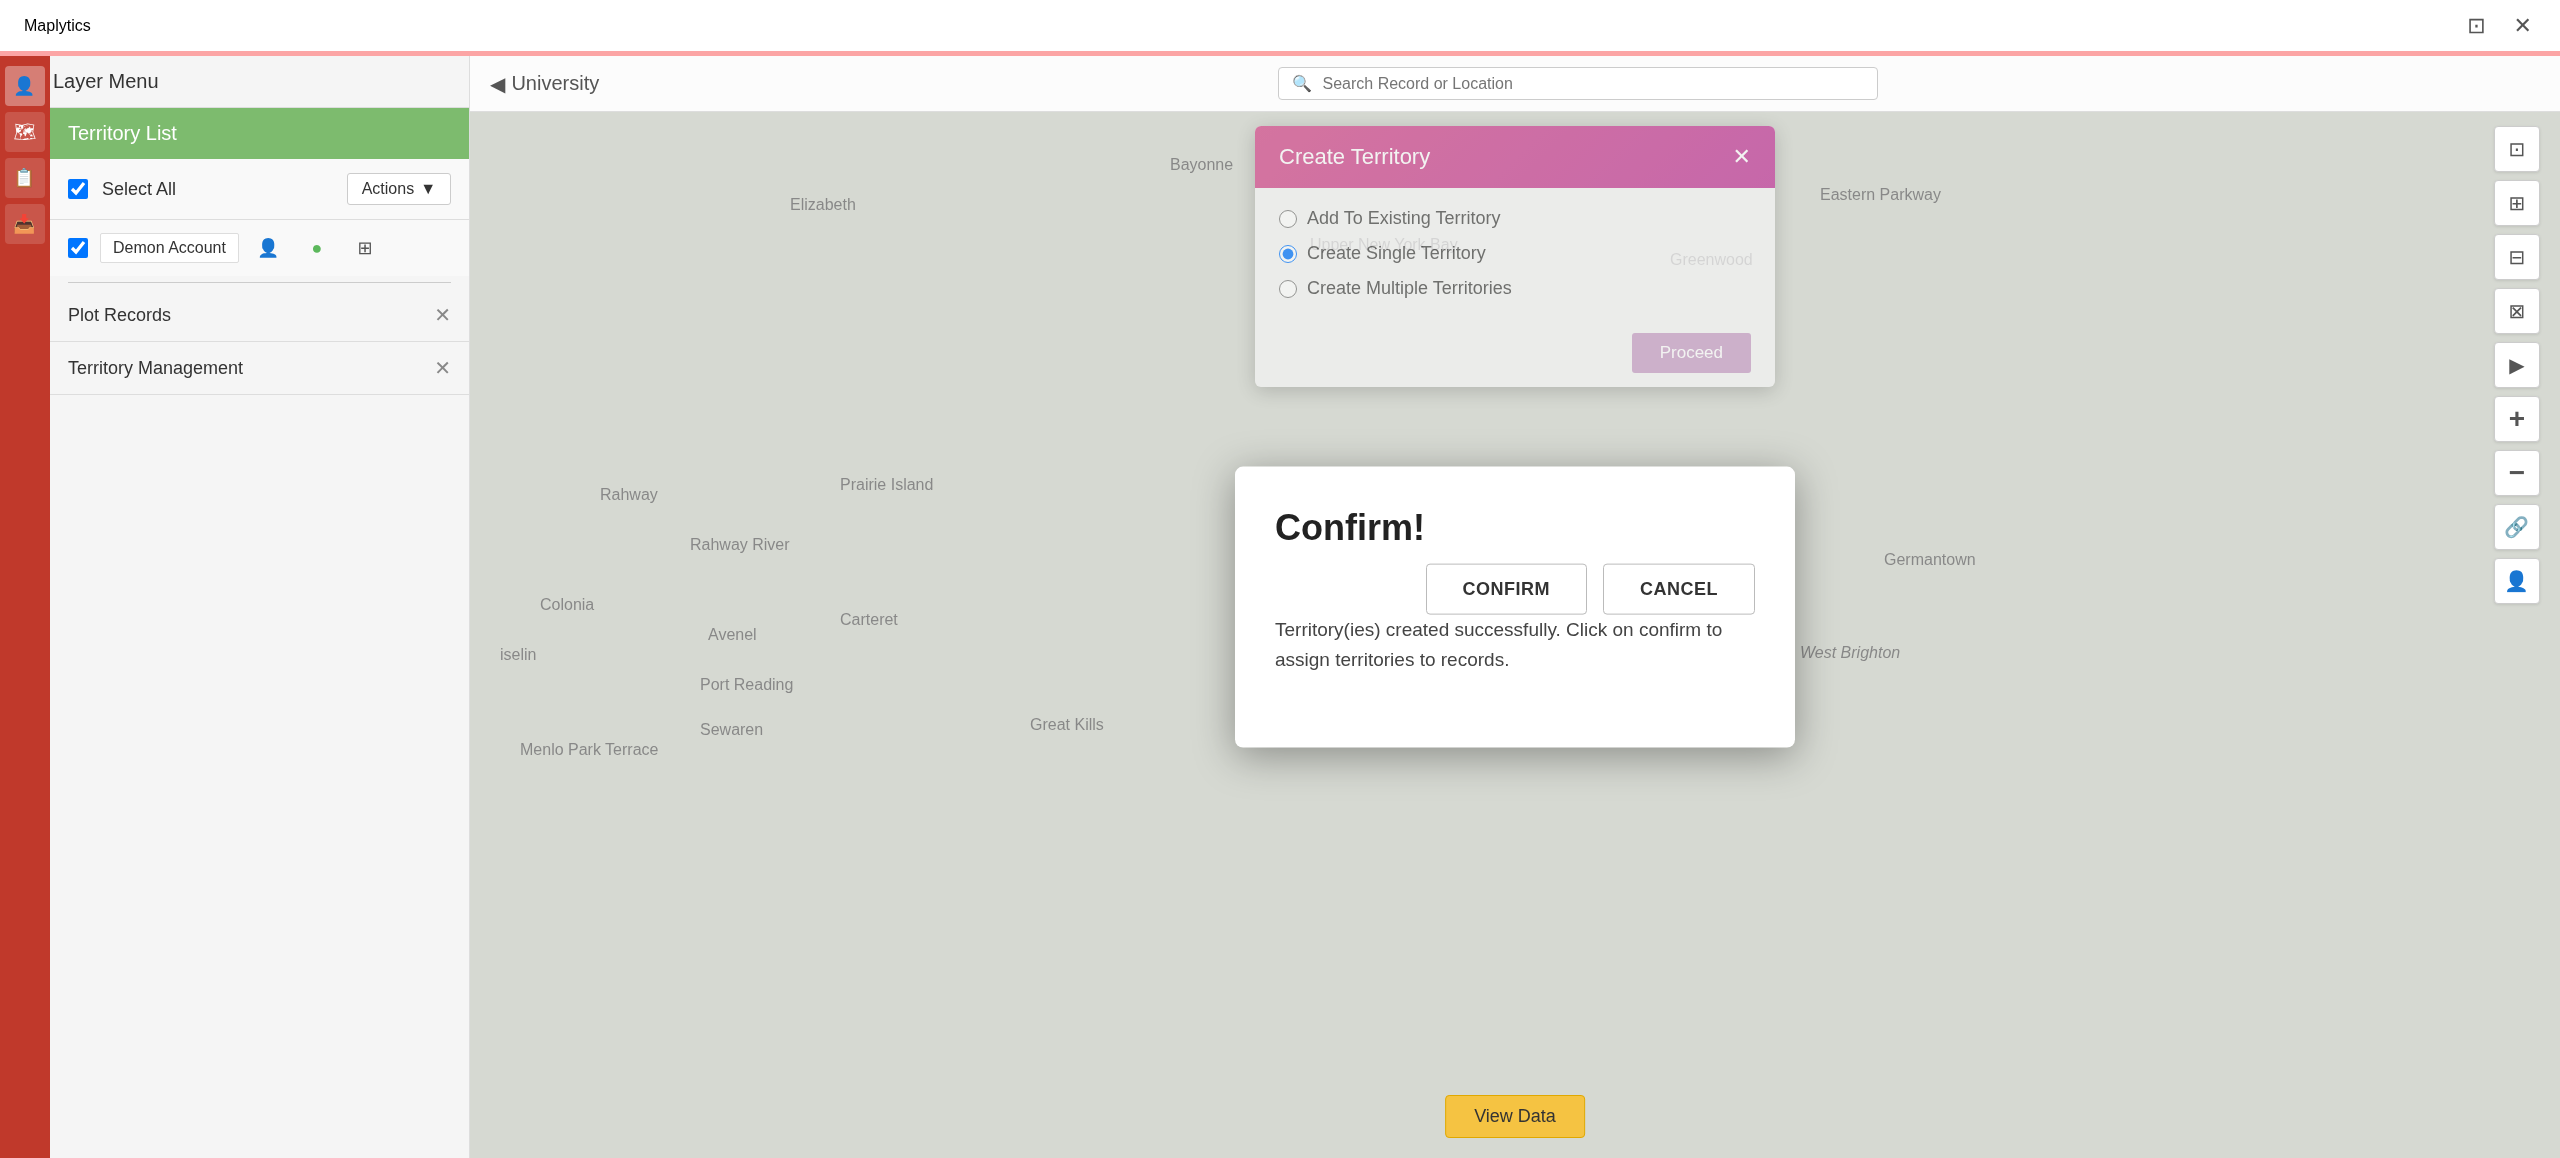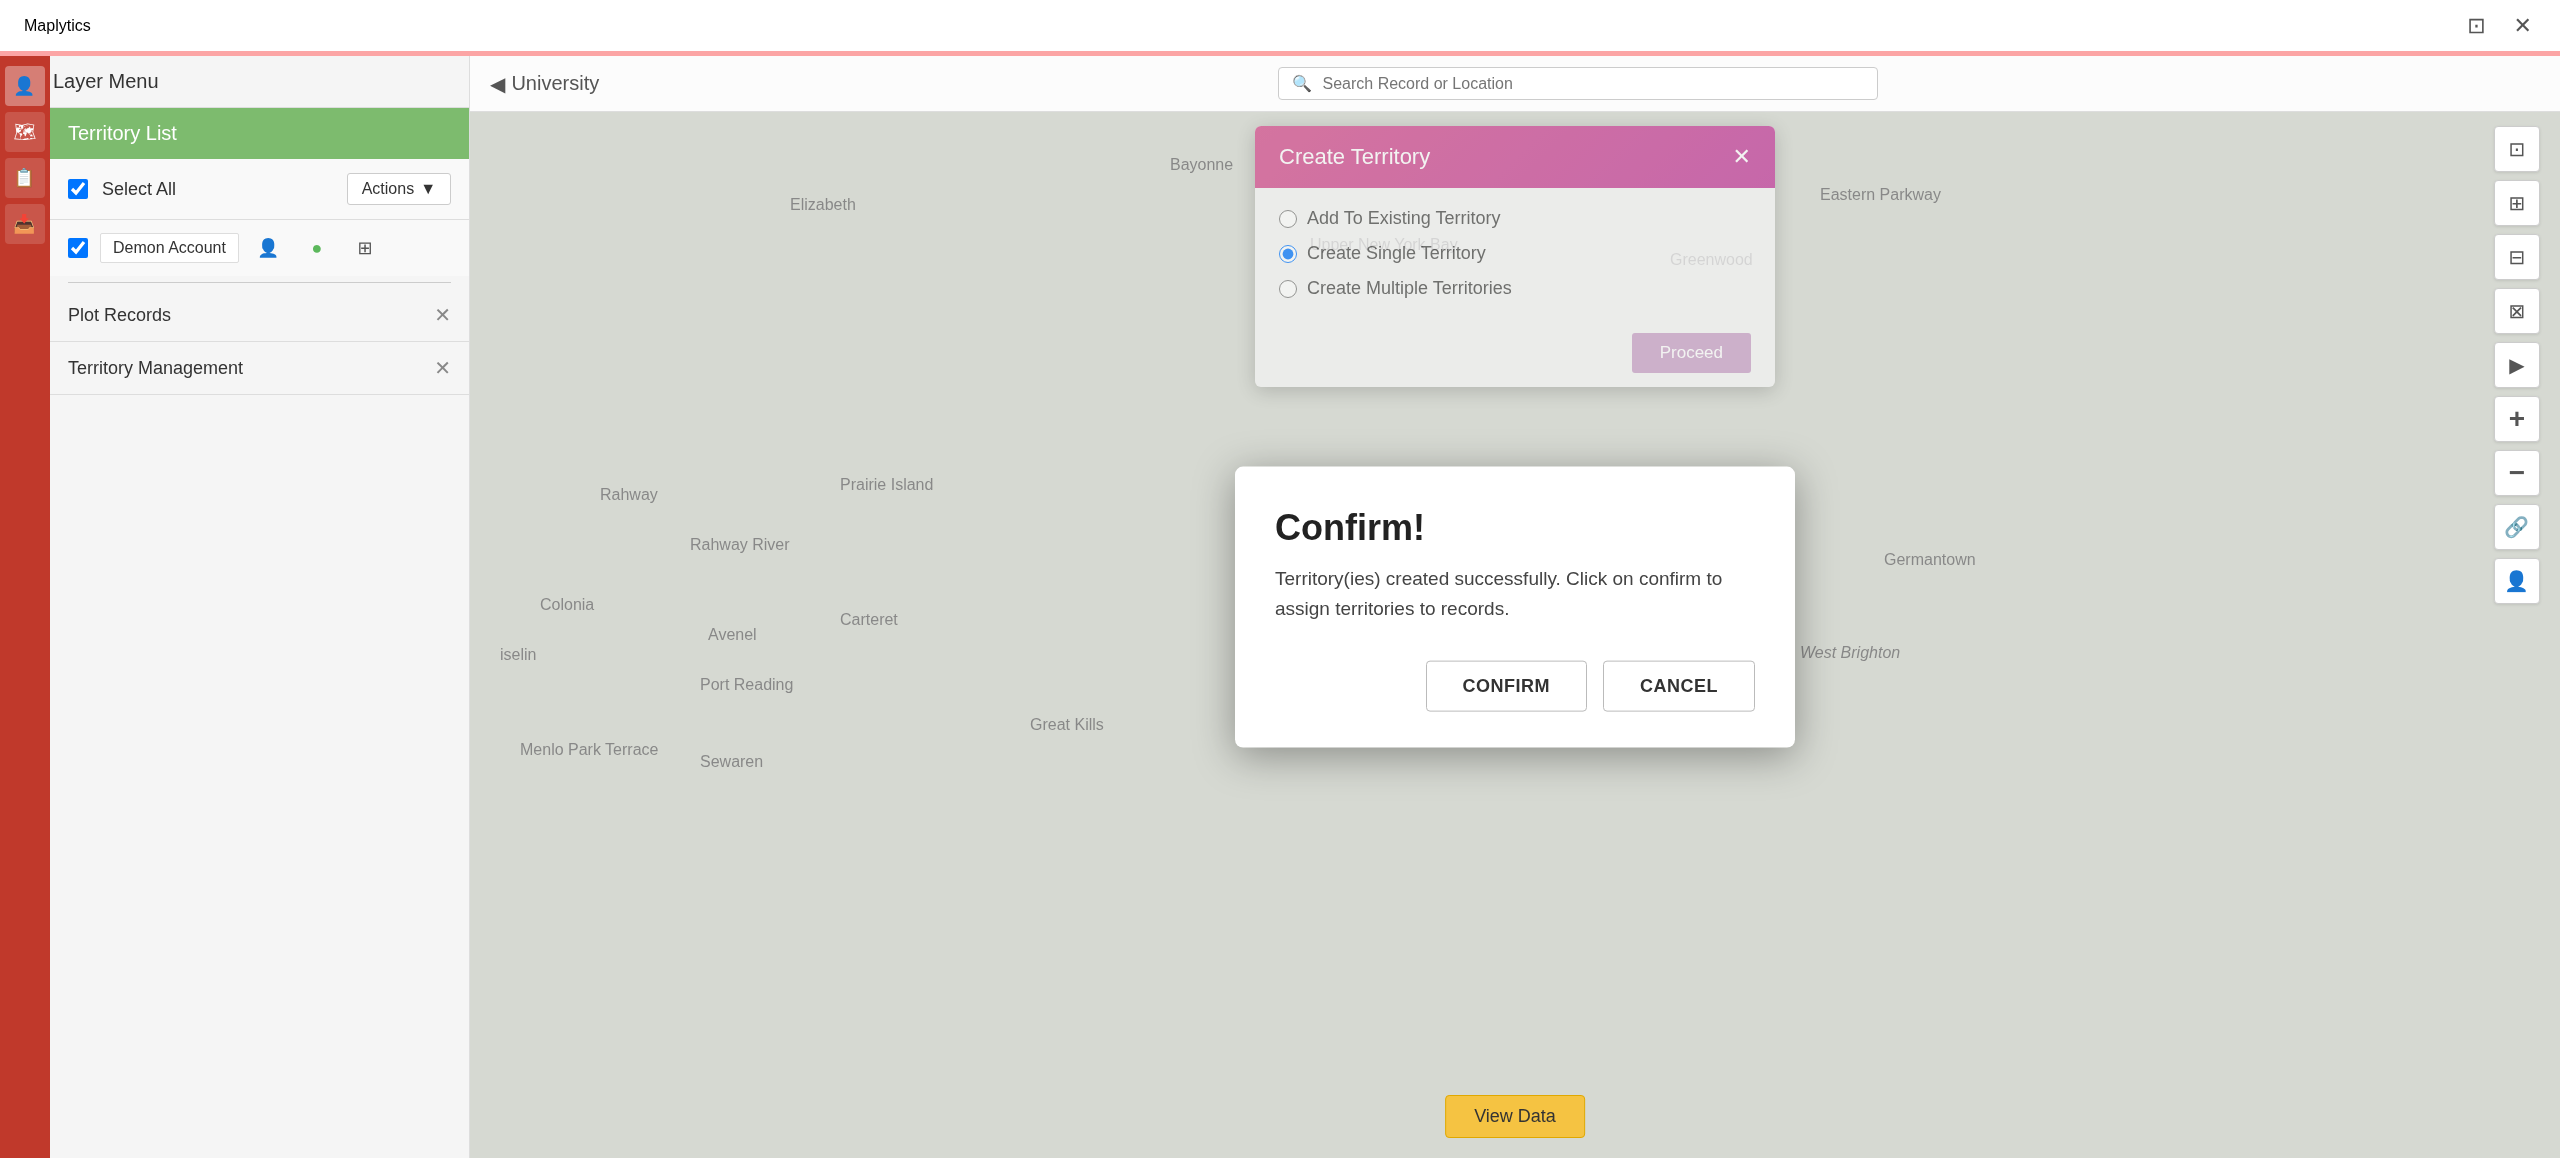--- a/index.html
+++ b/index.html
@@ -447,21 +447,21 @@
     <span class="map-city-label" style="top:100px;left:700px;">Bayonne</span>
     <span class="map-city-label" style="top:140px;left:320px;">Elizabeth</span>
     <span class="map-city-label" style="top:180px;left:840px;">Upper New York Bay</span>
     <span class="map-city-label" style="top:430px;left:130px;">Rahway</span>
     <span class="map-city-label" style="top:480px;left:220px;">Rahway River</span>
     <span class="map-city-label" style="top:420px;left:370px;">Prairie Island</span>
     <span class="map-city-label" style="top:540px;left:70px;">Colonia</span>
     <span class="map-city-label" style="top:570px;left:238px;">Avenel</span>
     <span class="map-city-label" style="top:555px;left:370px;">Carteret</span>
     <span class="map-city-label" style="top:620px;left:230px;">Port Reading</span>
-    <span class="map-city-label" style="top:665px;left:230px;margin-top:32px;">Sewaren</span>
+    <span class="map-city-label" style="top:665px;left:230px;">Sewaren</span>
     <span class="map-city-label" style="top:685px;left:50px;">Menlo Park Terrace</span>
     <span class="map-city-label" style="top:660px;left:560px;">Great Kills</span>
     <span class="map-city-label" style="top:590px;left:30px;">iselin</span>
     <span class="map-city-label" style="top:130px;left:1350px;">Eastern Parkway</span>
     <span class="map-city-label" style="top:195px;left:1200px;">Greenwood</span>
     <span class="map-city-label" style="top:588px;left:1330px;font-style:italic;">West Brighton</span>
     <span class="map-city-label" style="top:495px;left:1390px;margin-left:24px;">Germantown</span>
 
     <div id="map-overlay"></div>
 
@@ -511,22 +511,22 @@
           <label for="ct-create-multiple">Create Multiple Territories</label>
         </div>
       </div>
       <div id="ct-footer">
         <button id="ct-proceed-btn">Proceed</button>
       </div>
     </div>
 
     <div id="confirm-dialog">
       <div id="confirm-title">Confirm!</div>
-      <div id="confirm-message">Territory(ies) created successfully. Click on confirm to assign territories to records.</div>
       <div id="confirm-buttons">
         <button class="confirm-btn">CONFIRM</button>
         <button class="confirm-btn">CANCEL</button>
       </div>
+      <div id="confirm-message">Territory(ies) created successfully. Click on confirm to assign territories to records.</div>
     </div>
 
   </div>
 
 </div>
 
 </body></html>

